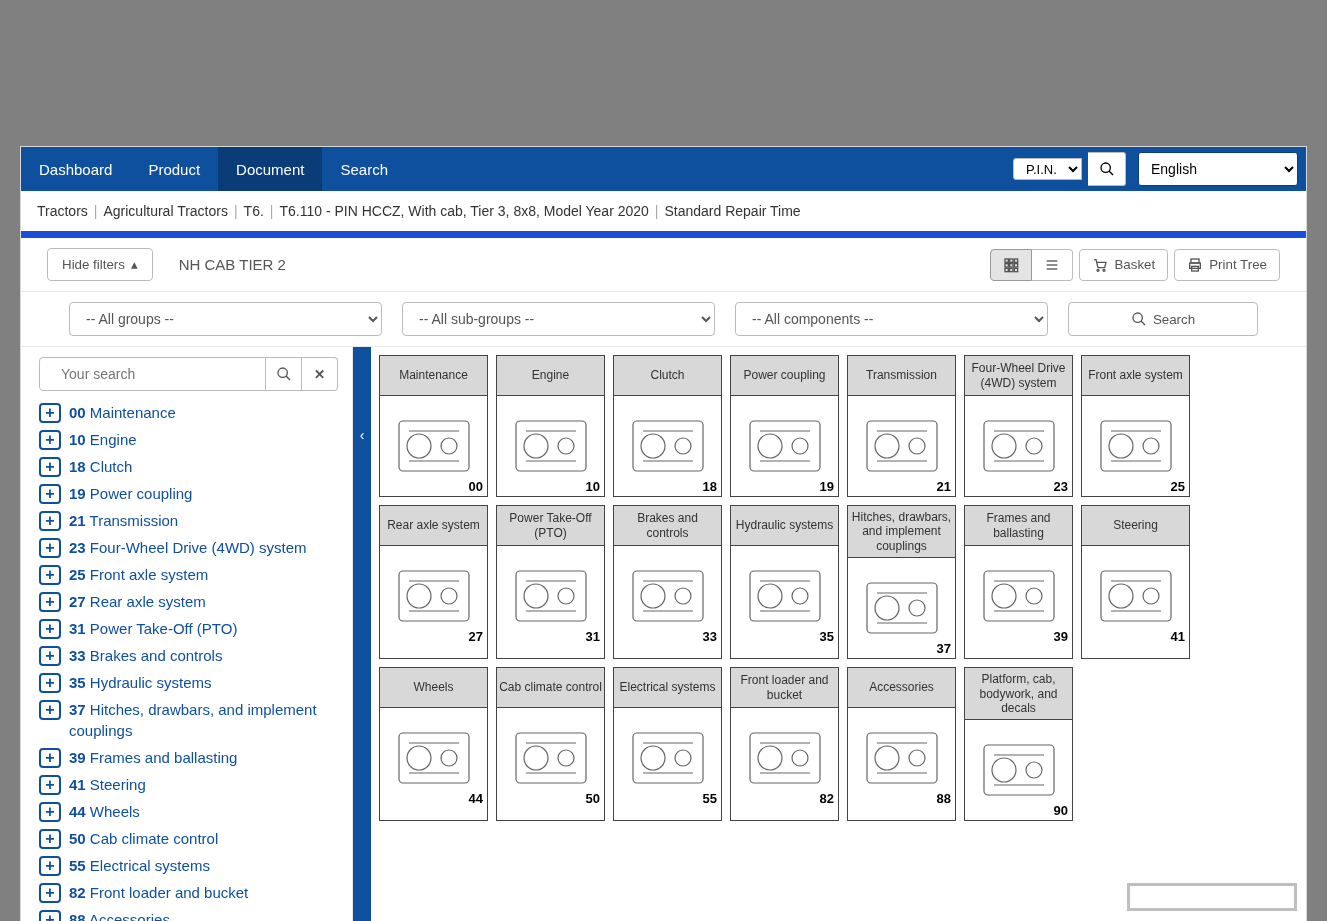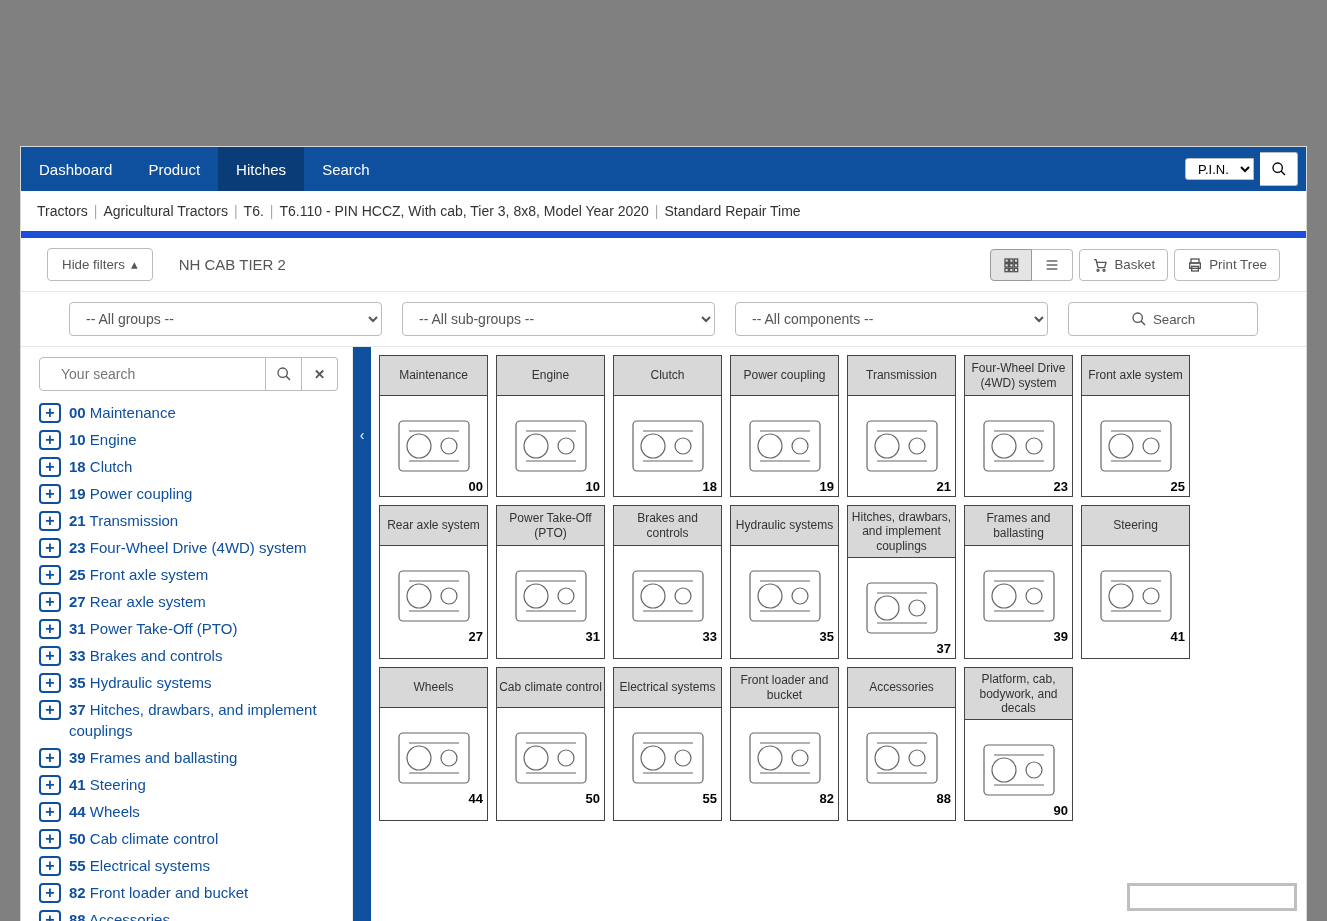--- a/index.html
+++ b/index.html
@@ -56,33 +56,36 @@
 <body>
 
 <div class="top-gray"></div>
 
 <div class="app-frame">
 
   <div class="navbar">
     <div class="nav-left" id="nav-tabs">
         <div class="nav-item">Dashboard</div>
         <div class="nav-item">Product</div>
-        <div class="nav-item active">Hitches</div>
+        <div class="nav-item active">Document</div>
         <div class="nav-item">Search</div>
       </div>
     <div class="nav-right">
       <select class="pin-select">
         <option>P.I.N.</option>
       </select>
       <button class="search-btn">
         <svg class="icon-svg" viewBox="0 0 24 24">
             <circle cx="10" cy="10" r="7"></circle>
             <line x1="15" y1="15" x2="21" y2="21"></line>
           </svg>
       </button>
+      <select class="lang-select">
+        <option>English</option>
+      </select>
     </div>
   </div>
 
   <div class="breadcrumb" id="breadcrumb">
       <span class="crumb">Tractors</span>
       <span class="sep">|</span>
       <span class="crumb">Agricultural Tractors</span>
       <span class="sep">|</span>
       <span class="crumb">T6.</span>
       <span class="sep">|</span>

